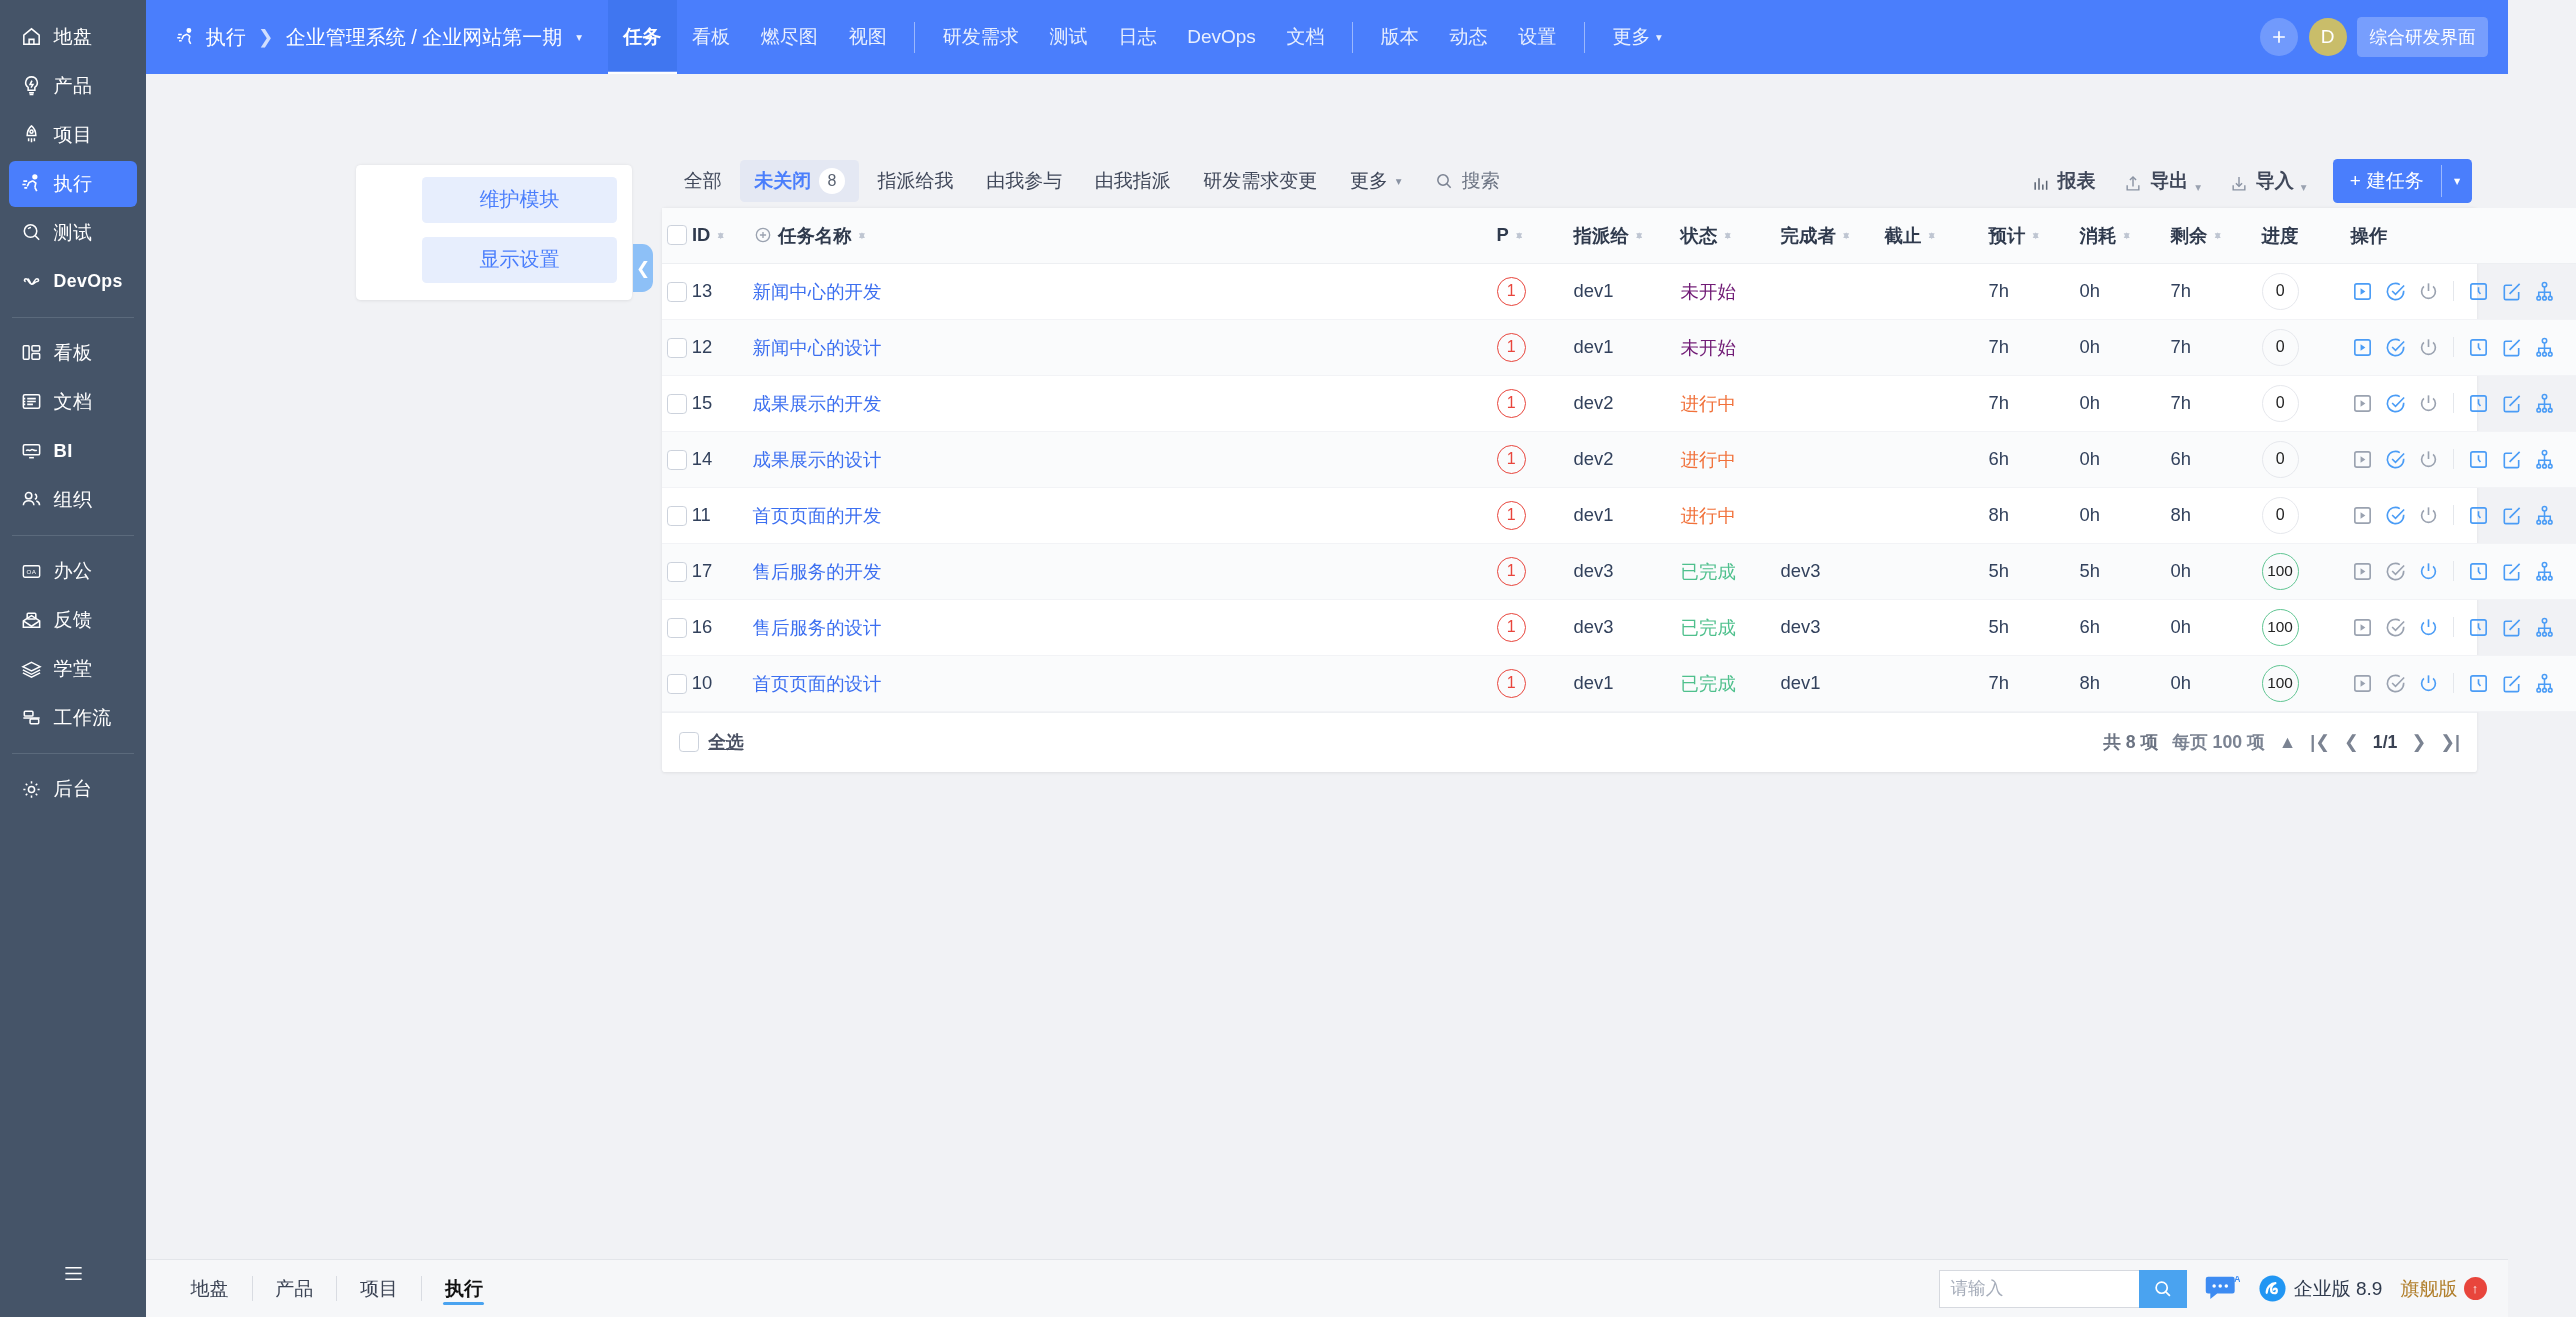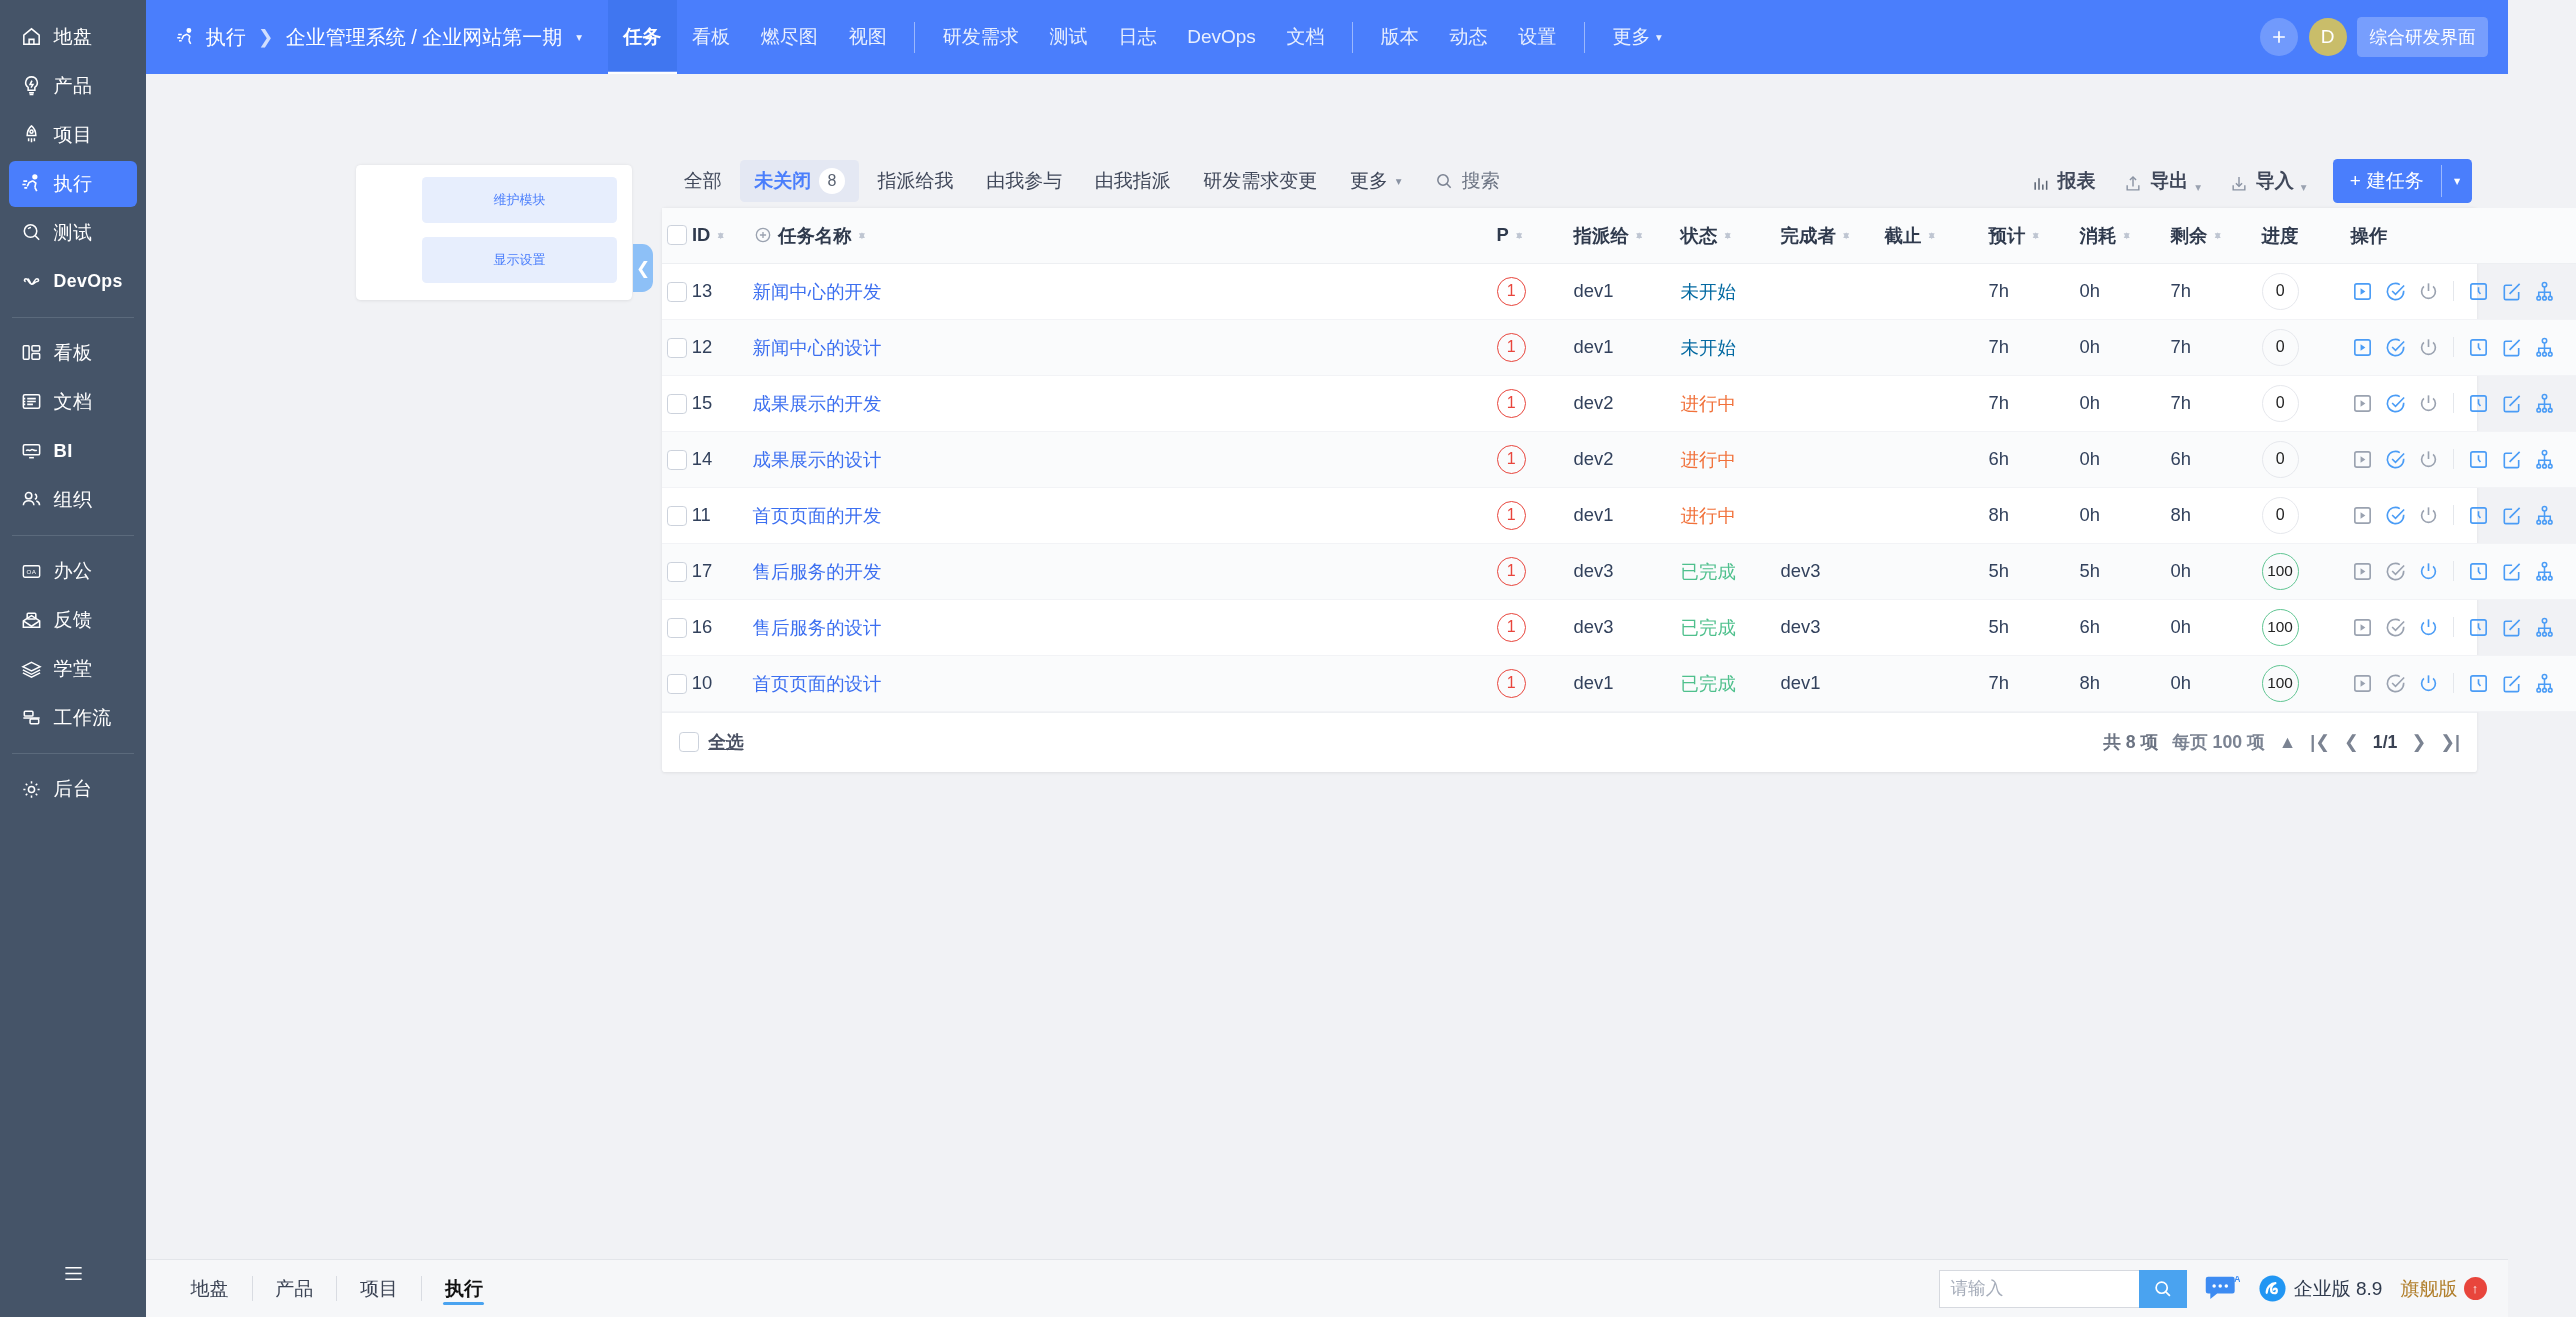--- a/index.html
+++ b/index.html
@@ -91,21 +91,21 @@
   .modtab::after{
     content:""; position:absolute; right:-24.6px; top:0;
     border-top: 25px solid transparent; border-bottom: 25px solid transparent;
     border-left: 24.6px solid #fff;
   }
   .modpanel {
     margin-top: 10.7px; background: #fff; border-radius: 4.6px;
     padding: 12.3px 15.4px 17px 15.4px; box-shadow: 0 0.8px 3.1px rgba(0,0,0,.08);
   }
   .modbtn {
-    background: #e7eefd; color: #4a7efc; font-size: 13px;
+    background: #e7eefd; color: #4a7efc; font-size: 20px;
     border-radius: 4.6px; height: 46px; margin-left: 51px;
     display: flex; align-items: center; justify-content: center;
     cursor: pointer; margin-bottom: 14px;
   }
   .modbtn:last-child { margin-bottom: 0; }
   .collapse-handle {
     position: absolute; left: 487px; top: 170px;
     width: 20px; height: 48px; background: #8dc0f7;
     border-radius: 0 10.7px 10.7px 0; color: #fff;
     display: flex; align-items: center; justify-content: center;
@@ -174,21 +174,21 @@
   .cbx {
     width: 20px; height: 20px; border: 1.5px solid #ccd2dc; border-radius: 3.8px;
     display: inline-block; vertical-align: middle; cursor: pointer; background:#fff;
   }
   .tname { color: #3c6ff0; cursor: pointer; }
   .pri {
     width: 29px; height: 29px; border-radius: 50%; border: 1.5px solid #e8453c;
     color: #e8453c; font-size: 16px; display: flex; align-items: center;
     justify-content: center;
   }
-  .st-wait { color: #0369a1; }
+  .st-wait { color: #701a75; }
   .st-doing { color: #f1713a; }
   .st-done { color: #4fc08d; }
   .prog {
     width: 37px; height: 37px; border-radius: 50%; border: 1.5px solid #e6e8ed;
     font-size: 16px; color: #222; display: flex; align-items: center; justify-content: center;
   }
   .prog.full { border-color: #62c694; font-size: 15.4px; }
   .acts { display: flex; align-items: center; gap: 10px; }
   .actdiv { width: 0.8px; height: 20px; background: #e4e7ec; margin: 0 3.1px; }
   .gear-cell { text-align: center; }

